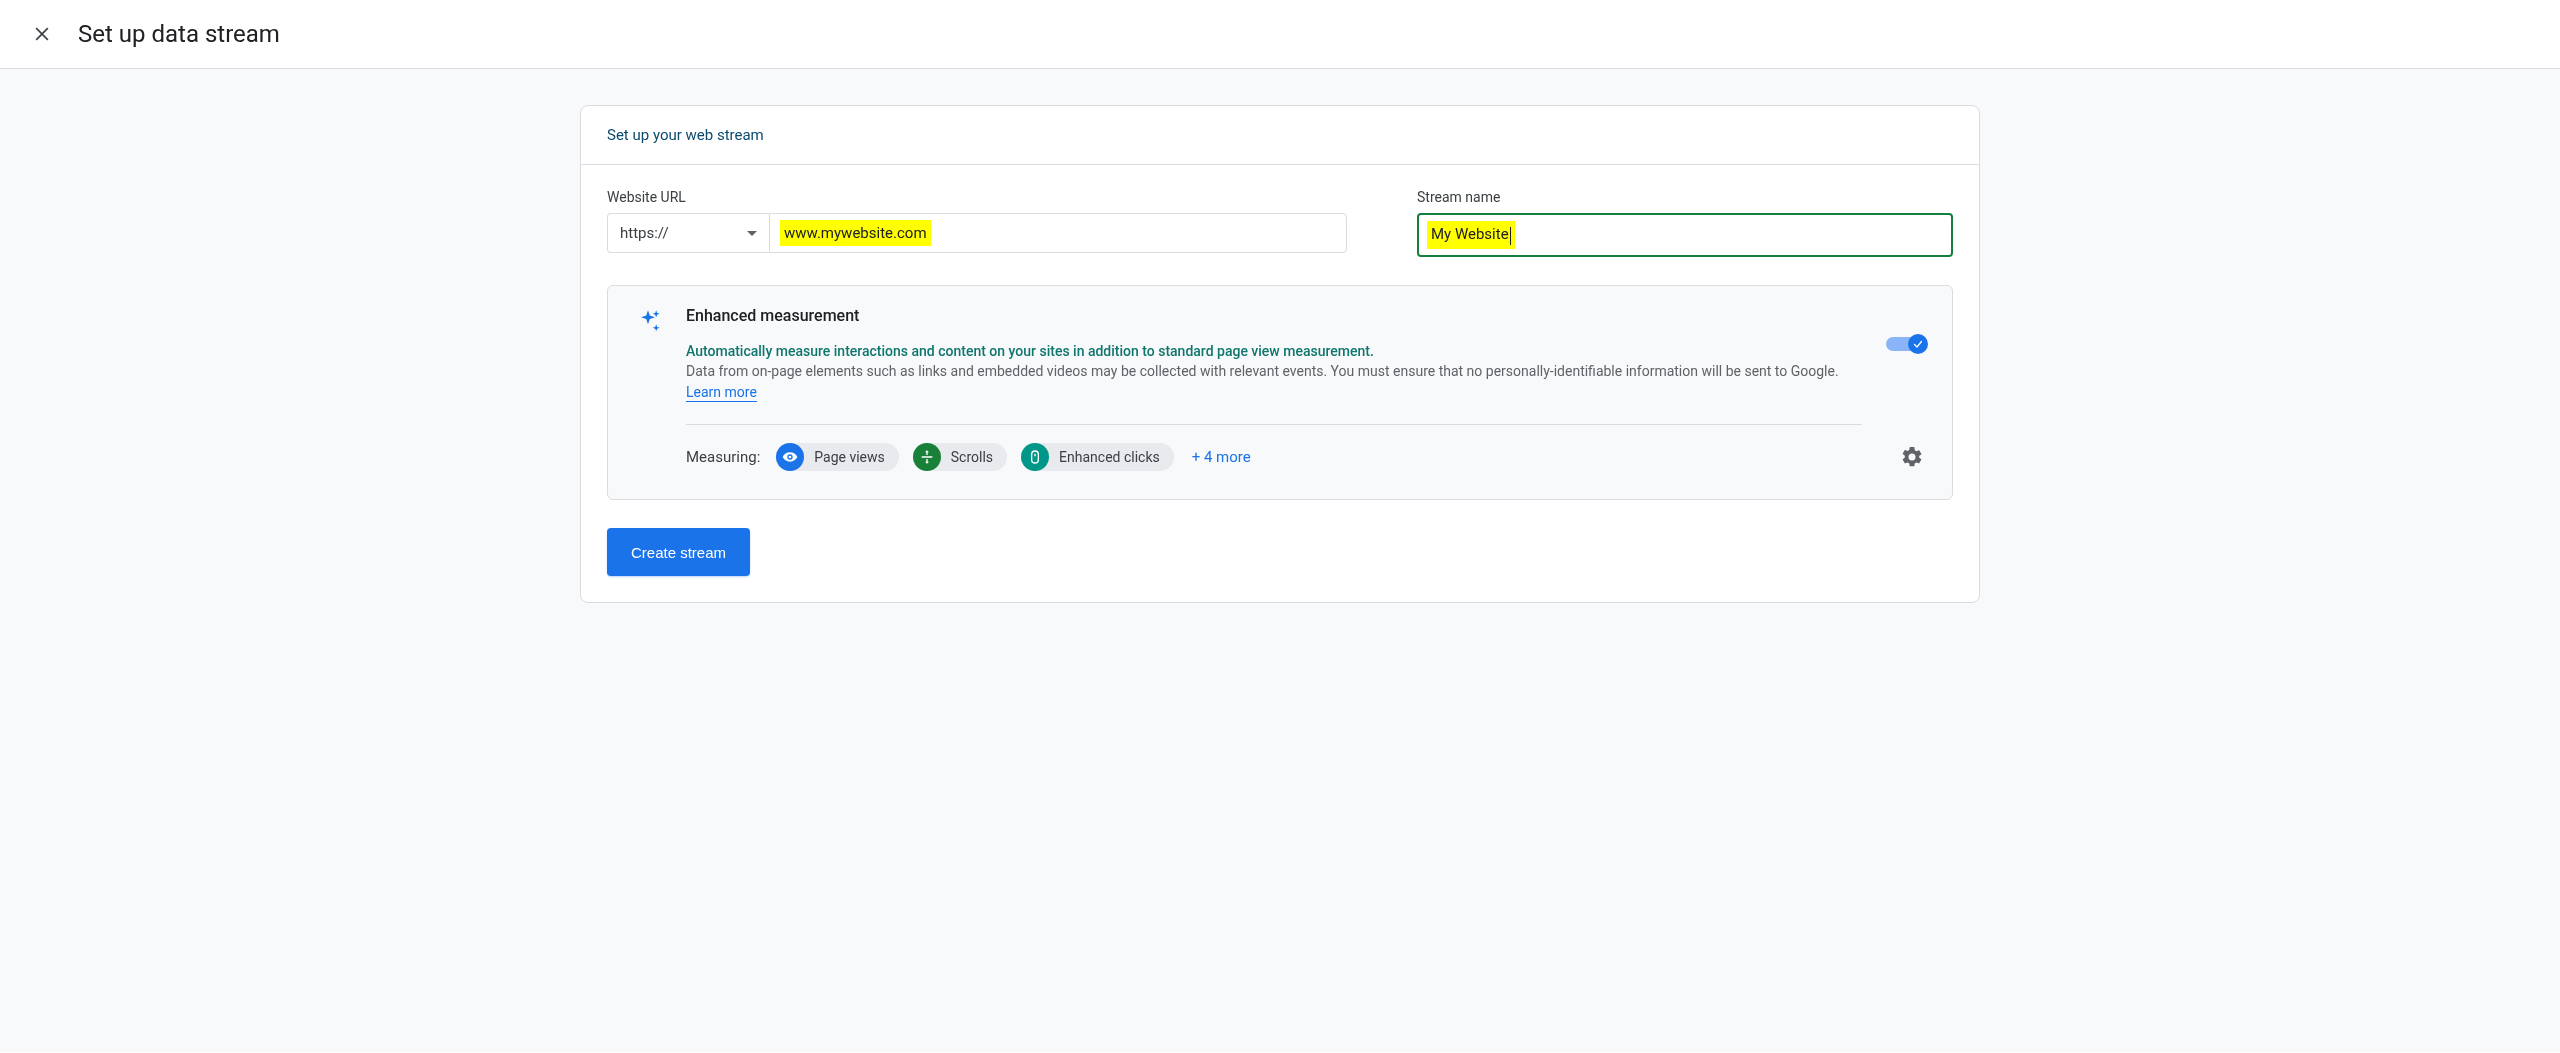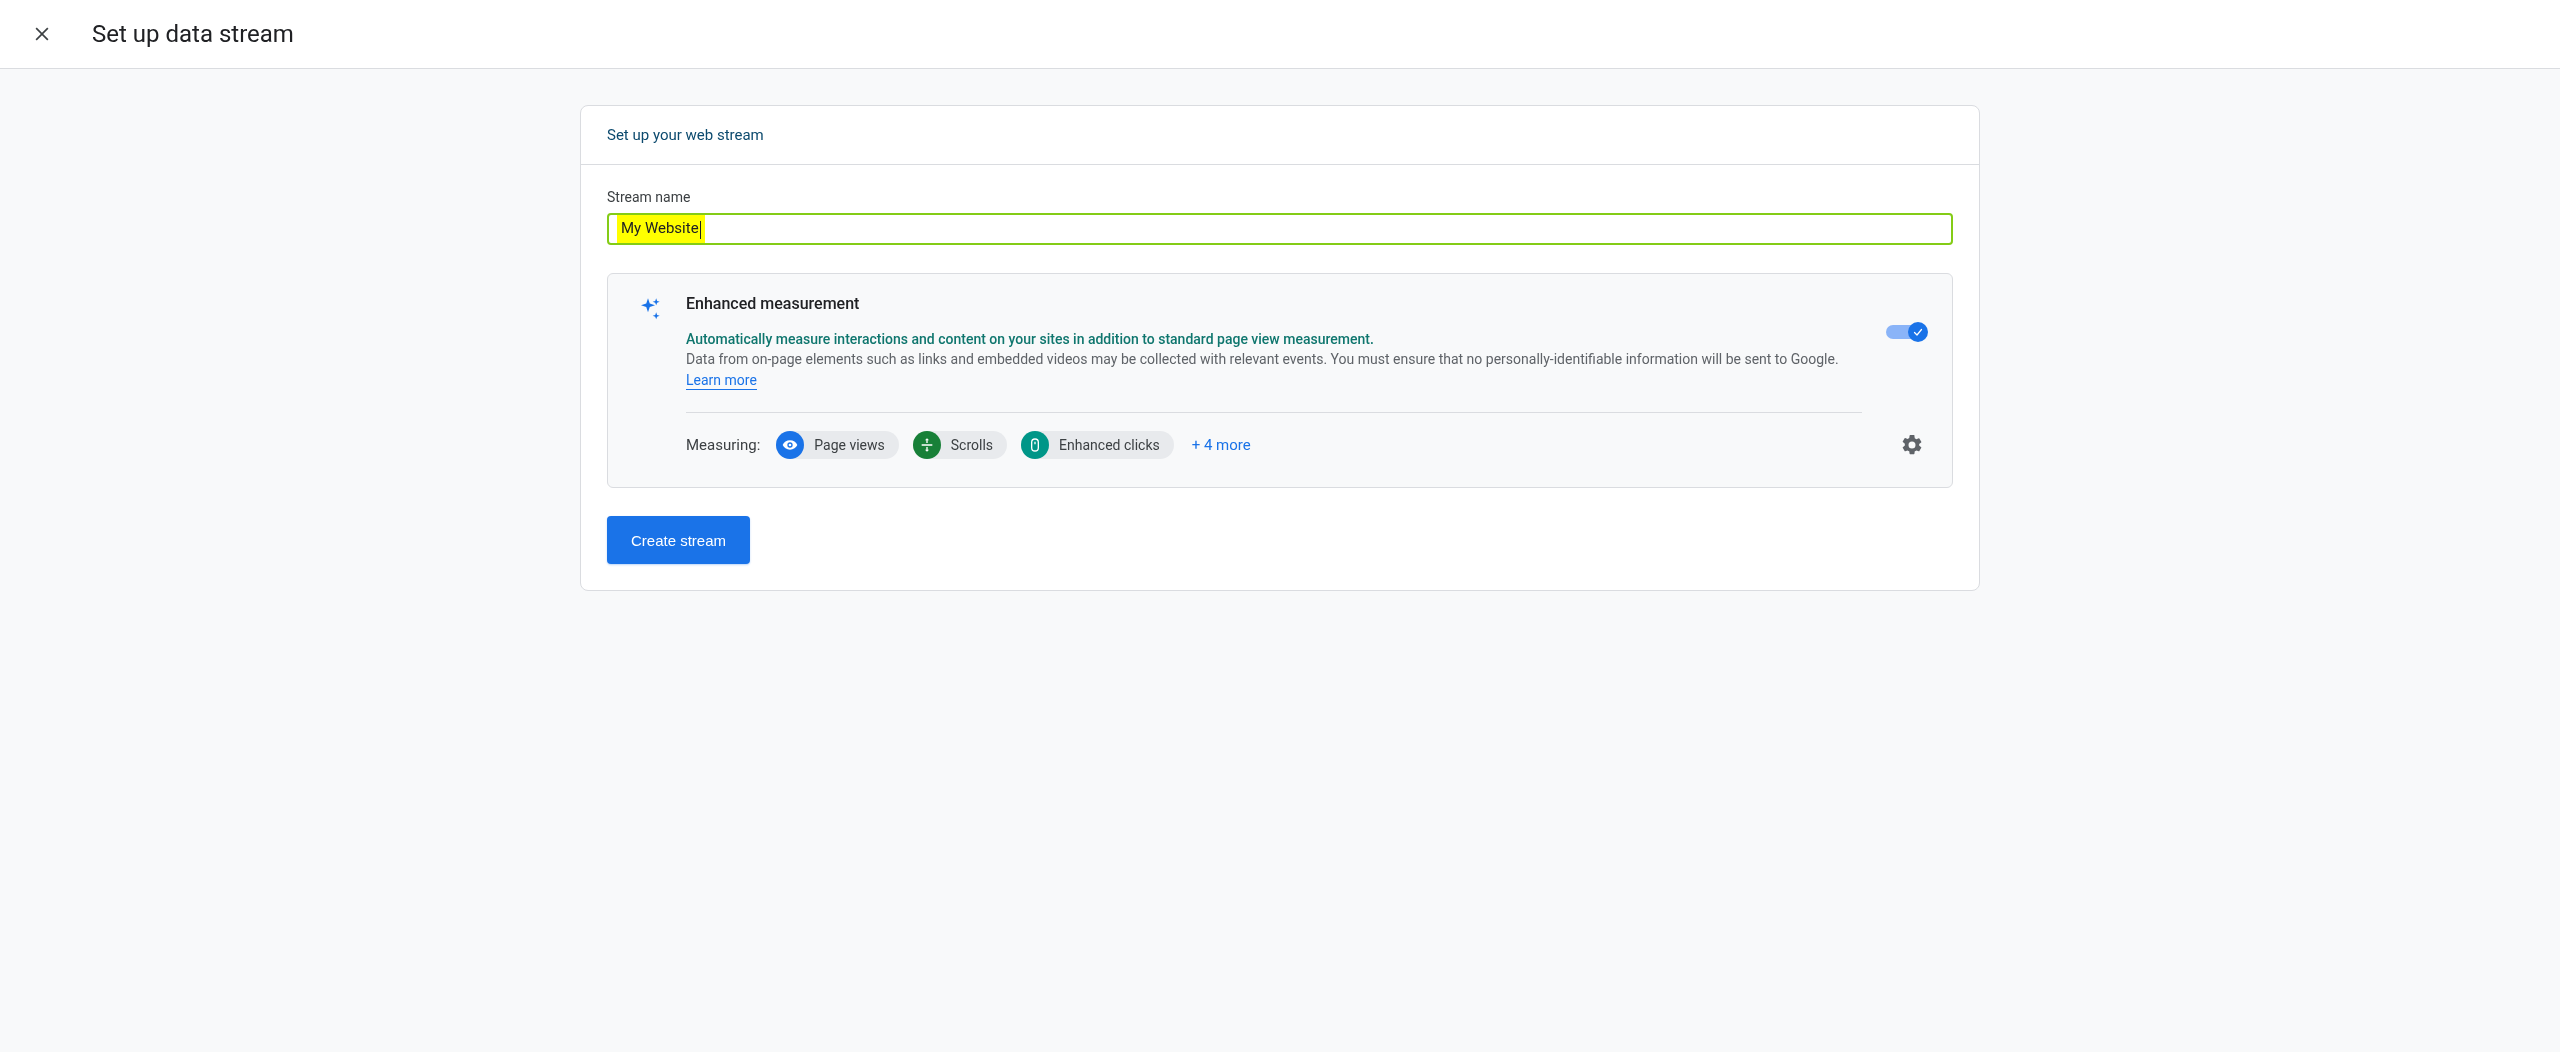--- a/index.html
+++ b/index.html
@@ -8,21 +8,21 @@
     background: #fff;
     color: #202124;
     font-size: 14px;
   }
   
   .header {
     display: flex;
     align-items: center;
     padding: 20px 30px;
     border-bottom: 1px solid #dadce0;
-    gap: 38px;
+    gap: 24px;
   }
   .close-btn {
     width: 24px; height: 24px;
     display: flex; align-items: center; justify-content: center;
     cursor: pointer;
     color: #5f6368;
   }
   .close-btn svg { width: 20px; height: 20px; stroke: #3c4043; stroke-width: 2; }
   .header-title {
     font-size: 24px;
@@ -96,22 +96,22 @@
     border: 1px solid #dadce0;
     border-radius: 0 4px 4px 0;
     padding: 0 10px;
     font-size: 15px;
     color: #202124;
     display: flex;
     align-items: center;
     background: #fff;
   }
   .name-input {
-    height: 32px;
-    border: 2px solid #84cc16;
+    height: 44px;
+    border: 2px solid #15803d;
     border-radius: 4px;
     padding: 0 8px;
     font-size: 15px;
     color: #202124;
     display: flex;
     align-items: center;
     background: #fff;
   }
   .name-input .caret-cursor {
     display: inline-block;
@@ -272,20 +272,32 @@
   <div class="header-title">Set up data stream</div>
 </div>
 
 <div class="page-outer">
   <div class="panel">
     <div class="panel-header">Set up your web stream</div>
     <div class="panel-body">
 
       
       <div class="form-row">
+        <div class="field-url">
+          <label class="field-label">Website URL</label>
+          <div class="url-group">
+            <div class="proto-select">
+              <span>https://</span>
+              <span class="caret"></span>
+            </div>
+            <div class="url-input">
+              <span class="hl">www.mywebsite.com</span>
+            </div>
+          </div>
+        </div>
         <div class="field-name">
           <label class="field-label">Stream name</label>
           <div class="name-input">
             <span class="hl"><span>My Website</span><span class="caret-cursor"></span></span>
           </div>
         </div>
       </div>
 
       
       <div class="em-card">

